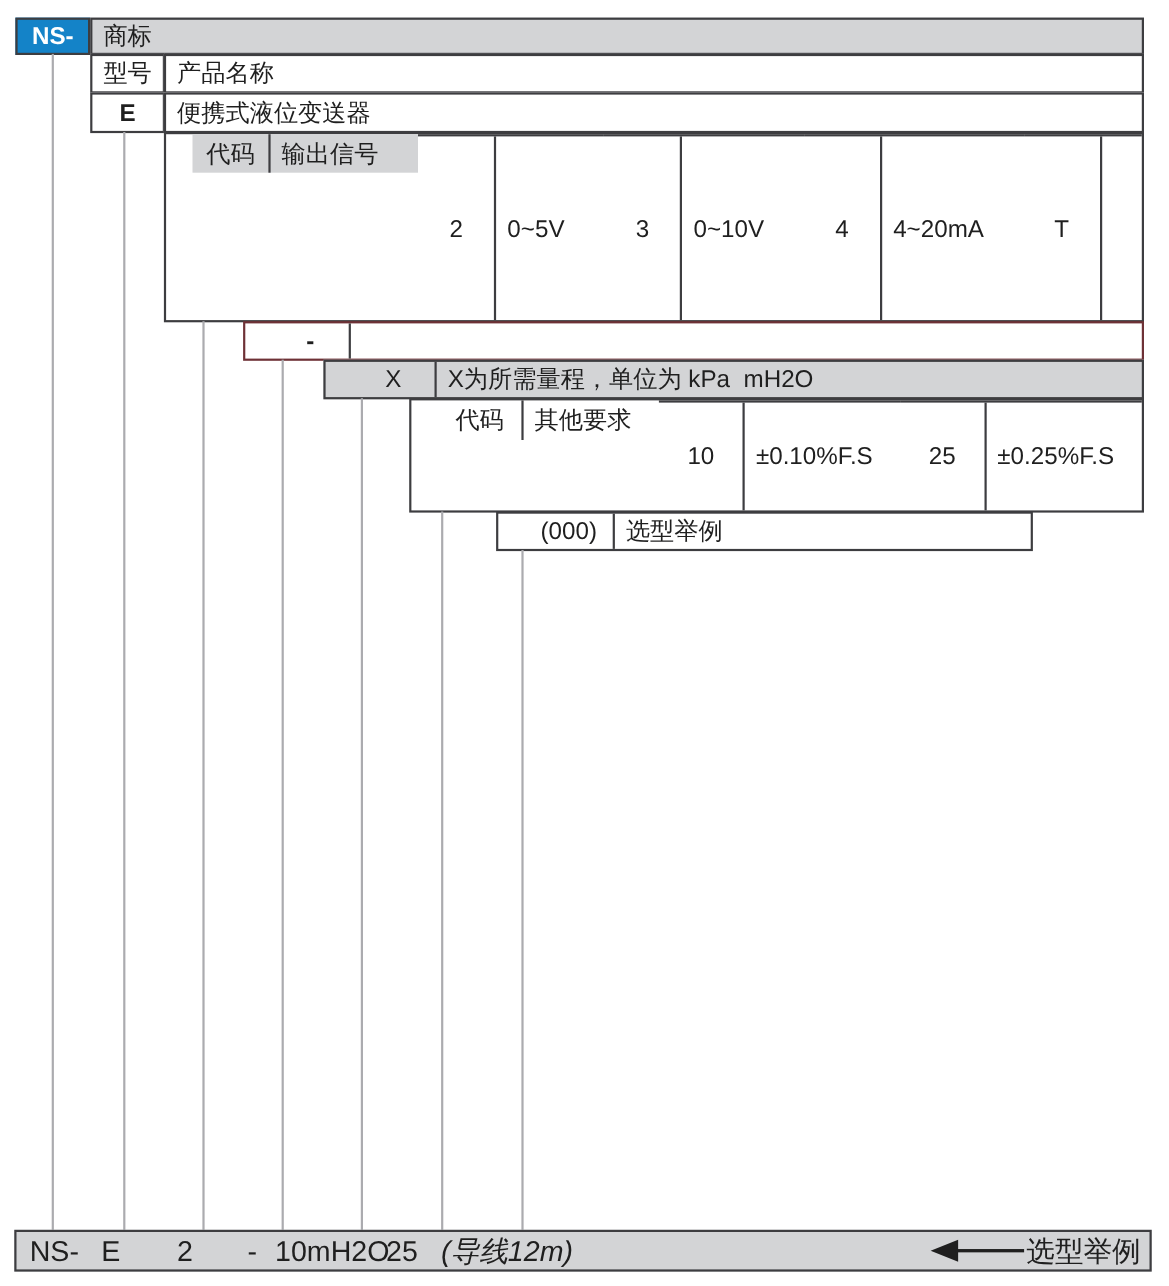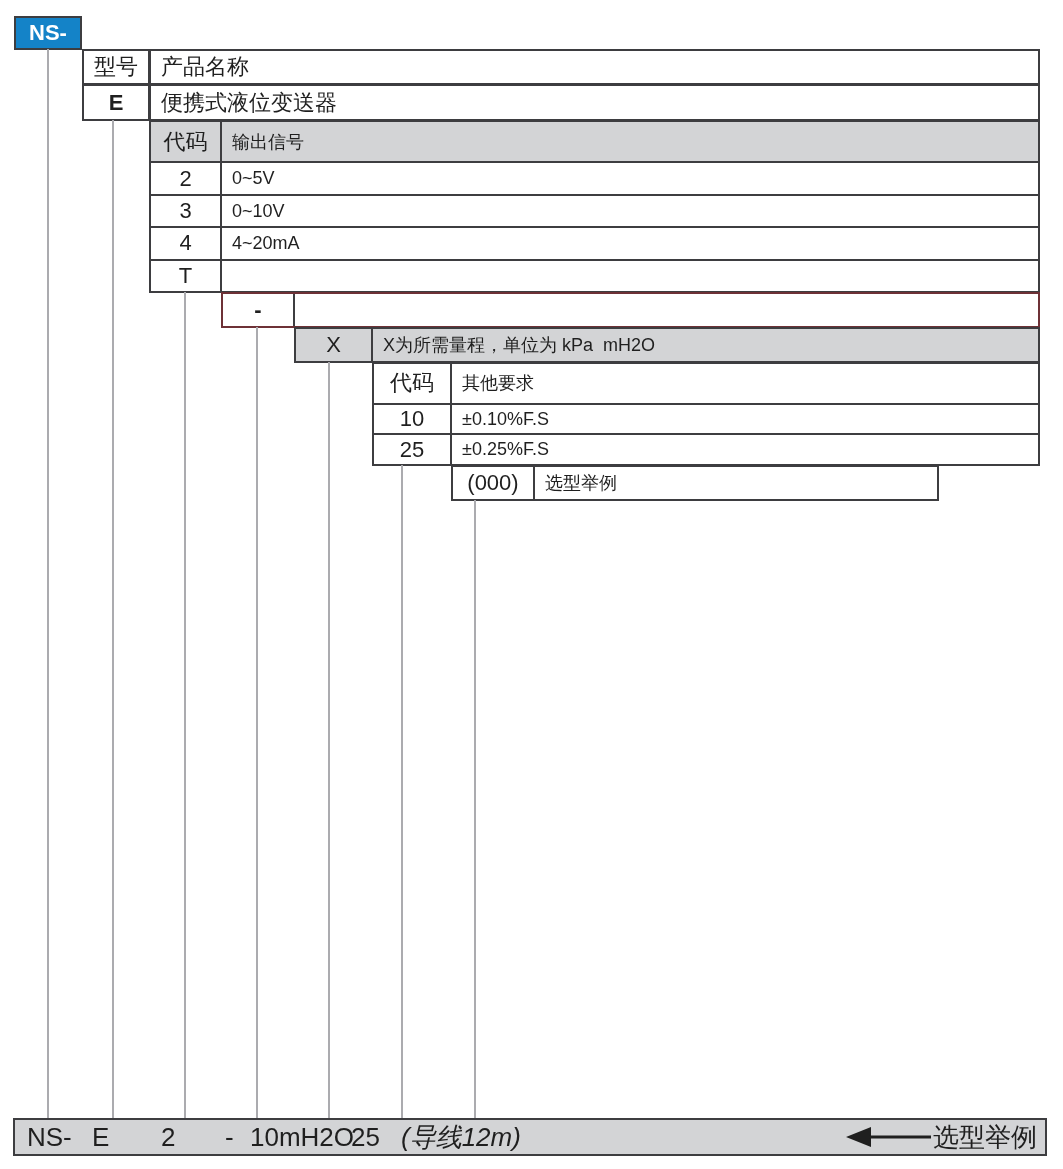--- a/index.html
+++ b/index.html
@@ -26,35 +26,36 @@
   .blue  { background: #1483c8; color: #ffffff; font-weight: bold; }
   .center{ justify-content: center; }
   .pad   { padding-left: 10px; }
   .bold  { font-weight: bold; }
   .pre   { white-space: pre; }
   .row {
     position: absolute;
     box-sizing: border-box;
     border: 2px solid #3d3d40;
     display: flex;
-    flex-direction: column;
+    flex-direction: row;
+    padding-left: 24px;
   }
   .trow { display: flex; flex: 1 1 auto; box-sizing: border-box; }
   .trow + .trow { border-top: 2px solid #3d3d40; }
   .tcode {
     box-sizing: border-box;
     border-right: 2px solid #3d3d40;
     display: flex; align-items: center; justify-content: center;
     font-size: 22px;
   }
   .tlabel {
     flex: 1 1 auto;
     display: flex; align-items: center;
     padding-left: 10px;
-    font-size: 18px;
+    font-size: 22px;
   }
   .maroon-border { border: 2px solid #6e3136; }
   .vline { position: absolute; width: 2px; background: #ababaf; }
   .example-bar {
     position: absolute;
     left: 13px; top: 1118px;
     width: 1034px; height: 38px;
     background: #d3d4d6;
     border: 2px solid #3d3d40;
     box-sizing: border-box;
@@ -77,20 +78,21 @@
     top: 50%; transform: translateY(-50%);
     height: 3px; background: #1f1f1f;
   }
 </style>
 </head>
 <body>
 
 <div class="canvas">
 
   <div class="cell blue center" style="left:14px; top:16px; width:68px; height:34px;">NS-</div>
+  <div class="cell gray pad" style="left:82px; top:16px; width:958px; height:34px;">商标</div>
 
   <div class="cell center" style="left:82px; top:49px; width:68px; height:36px;">型号</div>
   <div class="cell pad" style="left:149px; top:49px; width:891px; height:36px;">产品名称</div>
 
   <div class="cell center bold" style="left:82px; top:84px; width:68px; height:37px;">E</div>
   <div class="cell pad" style="left:149px; top:84px; width:891px; height:37px;">便携式液位变送器</div>
 
   <div class="row" style="left:149px; top:120px; width:891px; height:173px;">
     <div class="trow gray" style="height:35px;">
       <div class="tcode" style="width:71px;">代码</div>

